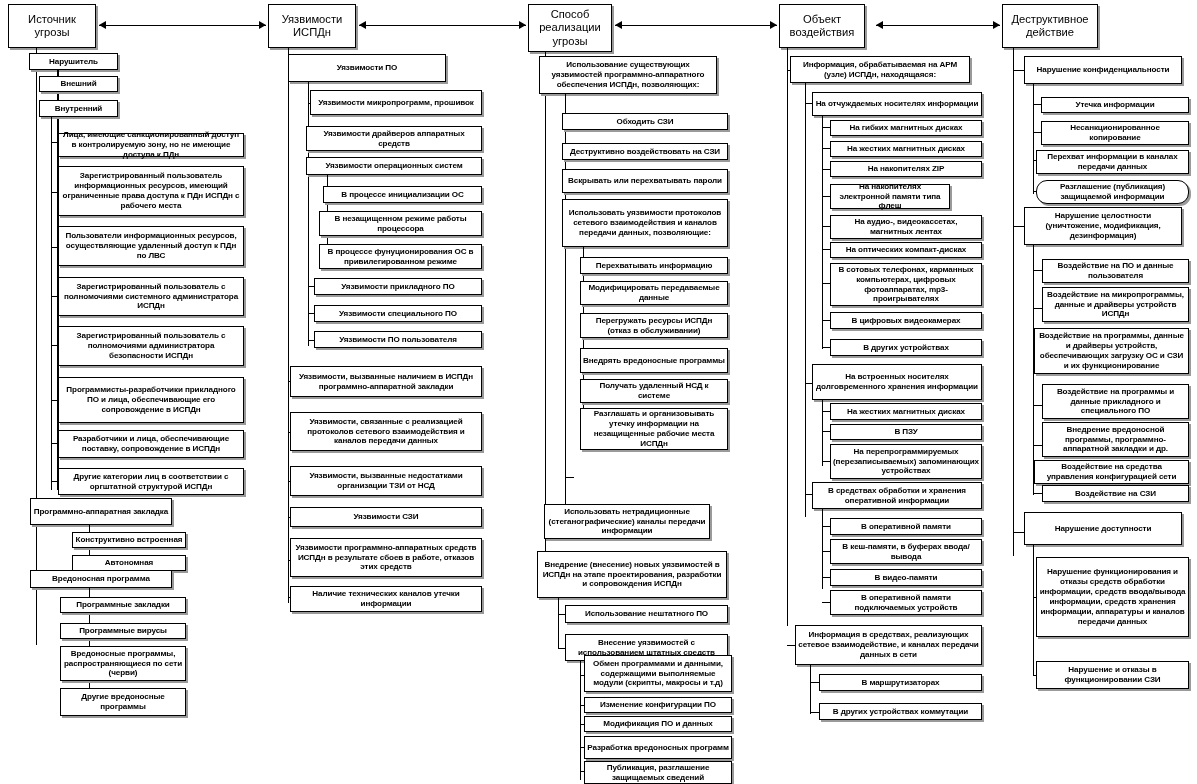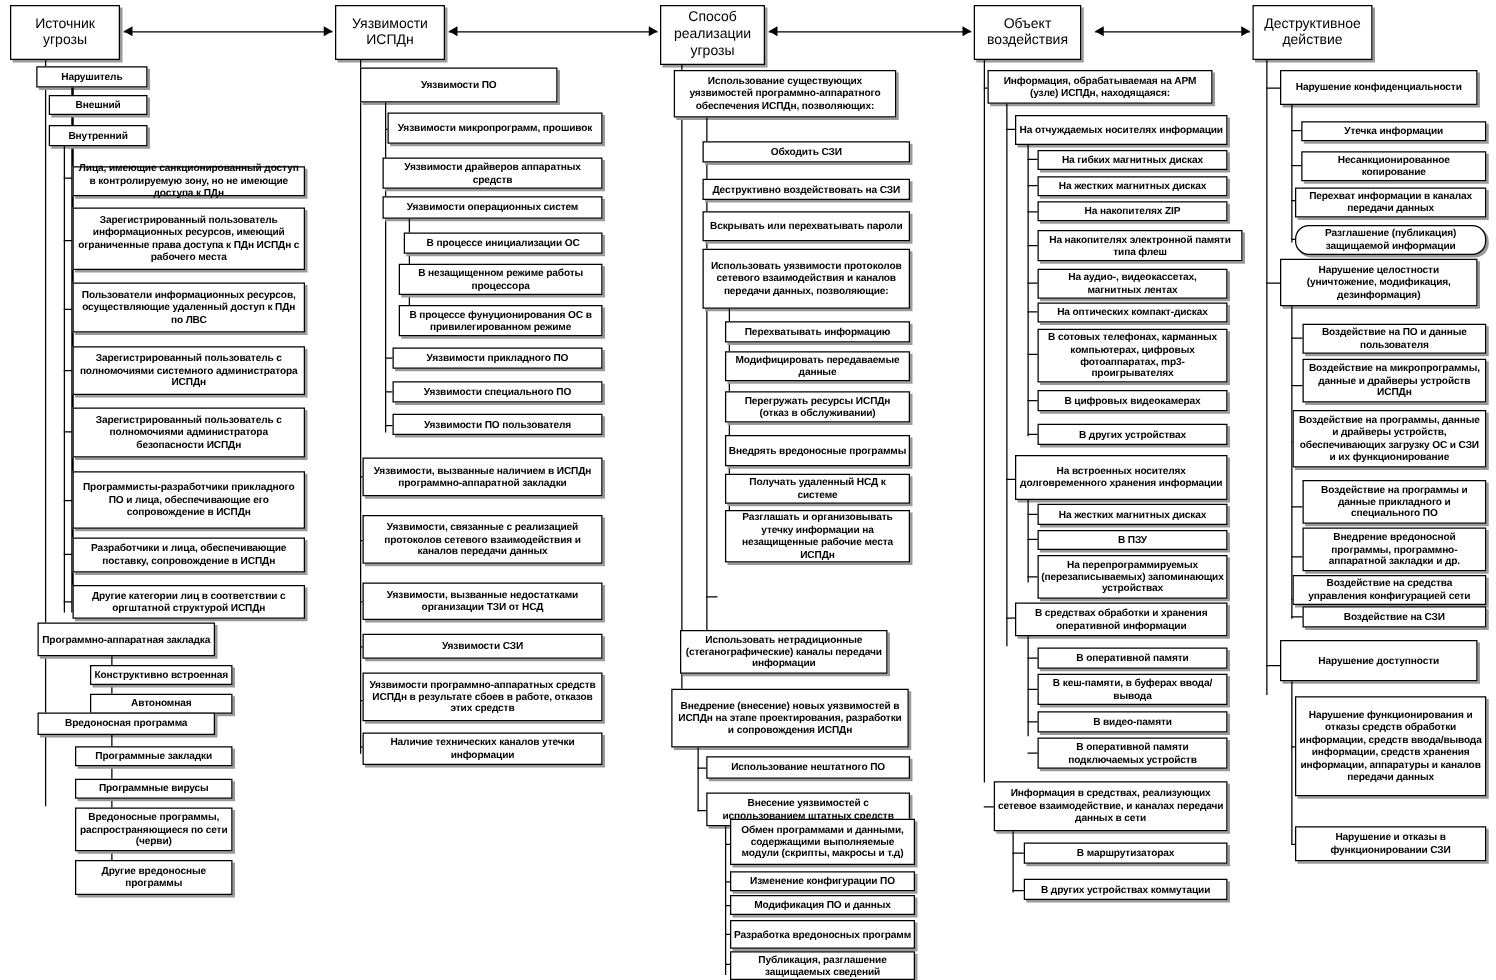--- a/index.html
+++ b/index.html
@@ -376,21 +376,21 @@
 
   <div class="node" style="left:830px;top:120px;width:152px;height:16px;">
     <span class="txt">На гибких магнитных дисках</span>
   </div>
   <div class="node" style="left:830px;top:141px;width:152px;height:16px;">
     <span class="txt">На жестких магнитных дисках</span>
   </div>
   <div class="node" style="left:830px;top:161px;width:152px;height:16px;">
     <span class="txt">На накопителях ZIP</span>
   </div>
-  <div class="node" style="left:830px;top:184px;width:164px;height:25px;">
+  <div class="node" style="left:830px;top:184px;width:120px;height:25px;">
     <span class="txt">На накопителях электронной памяти типа флеш</span>
   </div>
   <div class="node" style="left:830px;top:215px;width:152px;height:24px;">
     <span class="txt">На аудио-, видеокассетах, магнитных лентах</span>
   </div>
   <div class="node" style="left:830px;top:242px;width:152px;height:16px;">
     <span class="txt">На оптических компакт-дисках</span>
   </div>
   <div class="node" style="left:830px;top:263px;width:152px;height:43px;">
     <span class="txt">В сотовых телефонах, карманных компьютерах, цифровых фотоаппаратах, mp3-проигрывателях</span>

